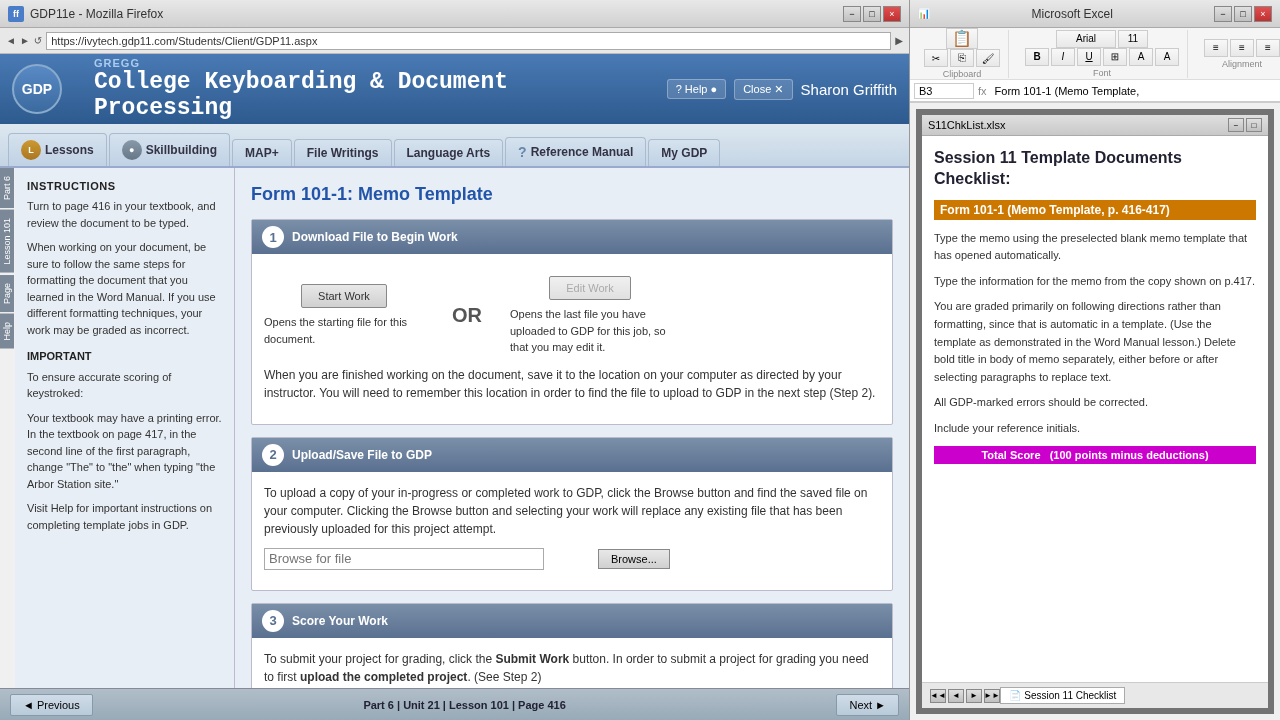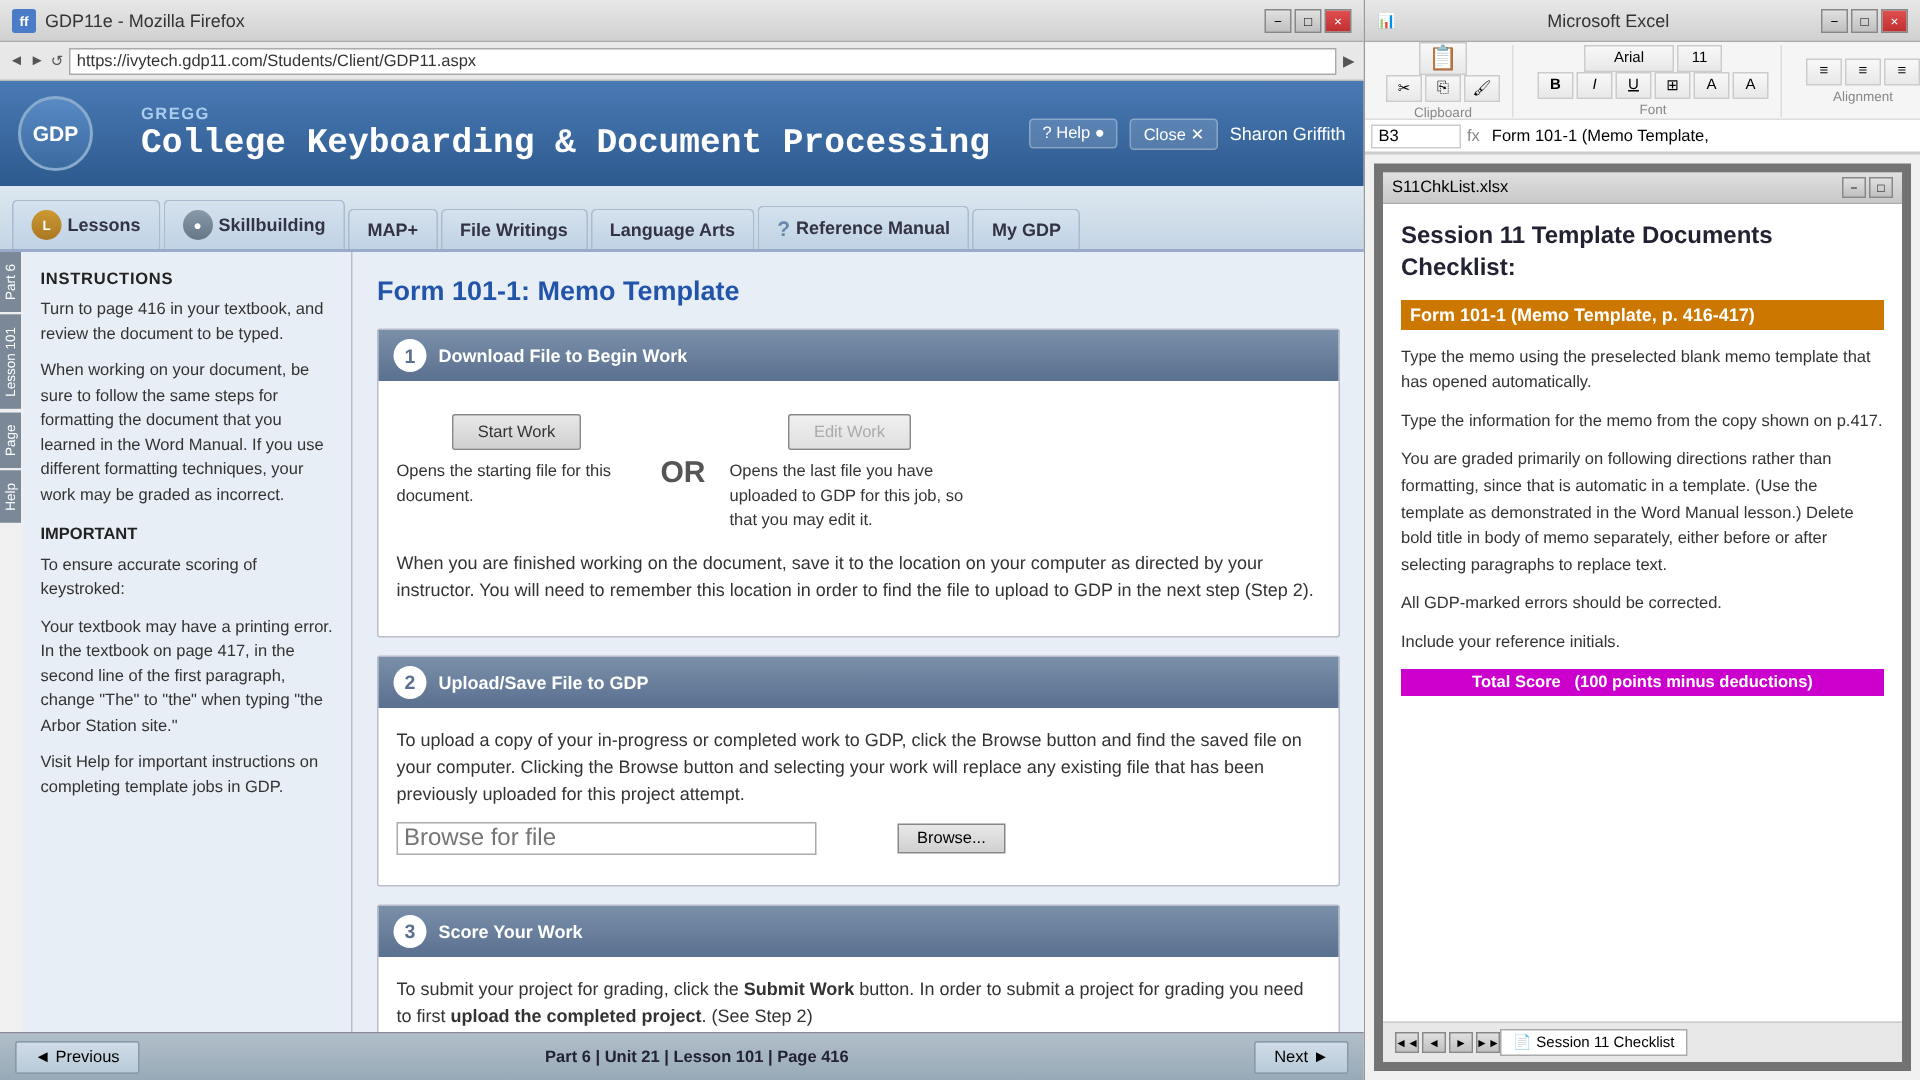--- a/index.html
+++ b/index.html
@@ -24,21 +24,21 @@
     
     .gdp-header { background: linear-gradient(to bottom, #4a7ab5, #2d5a8e); height: 70px; display: flex; align-items: center; padding: 0 12px; position: relative; gap: 20px; }
     .gdp-logo-circle { width: 50px; height: 50px; border-radius: 50%; background: linear-gradient(to bottom, #5a8ac5, #3a6a9e); border: 2px solid #88aacc; display: flex; align-items: center; justify-content: center; margin-right: 12px; }
     .gdp-logo-text { color: white; font-size: 14px; font-weight: bold; line-height: 1; }
     .gdp-title-area { flex: 1; }
     .gdp-gregg { color: #aaccee; font-size: 11px; font-weight: bold; letter-spacing: 1px; }
     .gdp-subtitle { color: white; font-size: 23px; font-weight: bold; font-family: Liberation Mono, monospace; }
     .gdp-header-right { display: flex; align-items: center; gap: 8px; }
     .help-btn { background: rgba(255,255,255,0.15); border: 1px solid rgba(255,255,255,0.3); color: white; padding: 3px 8px; font-size: 11px; cursor: pointer; border-radius: 3px; display: flex; align-items: center; gap: 3px; }
     .close-btn { background: rgba(255,255,255,0.15); border: 1px solid rgba(255,255,255,0.3); color: white; padding: 3px 8px; font-size: 11px; cursor: pointer; border-radius: 3px; }
-    .user-name { color: white; font-size: 12px; }
+    .user-name { color: white; font-size: 15px; }
 
     
     .nav-bar { background: linear-gradient(to bottom, #dde8f0, #c5d5e5); height: 44px; display: flex; align-items: flex-end; padding: 0 8px; border-bottom: 2px solid #99aacc; }
     .nav-item { display: flex; align-items: center; padding: 6px 12px; cursor: pointer; font-size: 12px; color: #334; font-weight: bold; border-radius: 4px 4px 0 0; gap: 4px; background: linear-gradient(to bottom, #d5e2ee, #c0d2e5); border: 1px solid #aabbd0; border-bottom: none; margin-right: 2px; }
     .nav-icon { width: 20px; height: 20px; border-radius: 50%; background: linear-gradient(to bottom, #8899aa, #667788); display: flex; align-items: center; justify-content: center; color: white; font-size: 9px; }
     .nav-icon.lessons { background: linear-gradient(to bottom, #cc9933, #aa7722); }
 
     
     .content-area { display: flex; flex: 1; overflow: hidden; }
 
@@ -51,28 +51,28 @@
     
     .main-content { flex: 1; background: #e8eef5; padding: 16px; overflow-y: auto; }
     .page-title { font-size: 18px; color: #2255aa; font-weight: bold; margin-bottom: 14px; }
 
     .step-section { background: white; border: 1px solid #bbc; margin-bottom: 12px; border-radius: 2px; }
     .step-header { background: linear-gradient(to bottom, #7a8fa8, #5a7090); color: white; padding: 6px 10px; display: flex; align-items: center; gap: 8px; font-weight: bold; font-size: 12px; }
     .step-num { width: 22px; height: 22px; background: white; color: #5a7090; border-radius: 50%; display: flex; align-items: center; justify-content: center; font-weight: bold; font-size: 13px; }
     .step-body { padding: 12px; }
     .step-body p { margin-bottom: 10px; line-height: 1.5; color: #333; }
 
-    .button-row { display: flex; align-items: flex-start; gap: 16px; margin: 10px 0; }
+    .button-row { display: flex; align-items: center; gap: 28px; margin: 10px 0; }
     .gdp-btn { background: linear-gradient(to bottom, #e8e8e8, #d0d0d0); border: 1px solid #888; padding: 5px 16px; font-size: 11px; cursor: pointer; border-radius: 2px; color: #333; }
     .gdp-btn:disabled { color: #aaa; background: linear-gradient(to bottom, #f0f0f0, #e0e0e0); cursor: default; }
     .or-text { font-size: 20px; font-weight: bold; color: #555; align-self: center; }
     .btn-desc { font-size: 11px; color: #333; max-width: 160px; line-height: 1.5; }
 
     .file-upload-row { display: flex; align-items: center; gap: 6px; margin: 8px 0; }
-    .file-input { width: 280px; height: 22px; border: 1px solid #aaa; background: white; font-size: 16px; padding: 0 4px; color: #666; }
+    .file-input { width: 280px; height: 22px; border: 1px solid #aaa; background: white; font-size: 13px; padding: 0 4px; color: #666; }
     .browse-btn { background: linear-gradient(to bottom, #e8e8e8, #d0d0d0); border: 1px solid #888; padding: 3px 12px; font-size: 11px; cursor: pointer; margin-left: 48px; }
 
     
     .footer { background: linear-gradient(to bottom, #b0bec8, #98aab8); height: 32px; display: flex; align-items: center; justify-content: space-between; padding: 0 10px; border-top: 1px solid #889; }
     .footer-nav-btn { background: linear-gradient(to bottom, #d0dce8, #b8cad8); border: 1px solid #8899aa; padding: 4px 12px; font-size: 11px; cursor: pointer; display: flex; align-items: center; gap: 4px; border-radius: 2px; }
     .footer-text { font-size: 11px; color: #223; font-weight: bold; }
 
     
     #excel-window { width: 370px; height: 720px; display: flex; flex-direction: column; background: #f0f0f0; }
     .excel-title-bar { background: linear-gradient(to bottom, #e8e8e8, #d0d0d0); height: 28px; display: flex; align-items: center; padding: 0 8px; border-bottom: 1px solid #aaa; font-size: 12px; }

